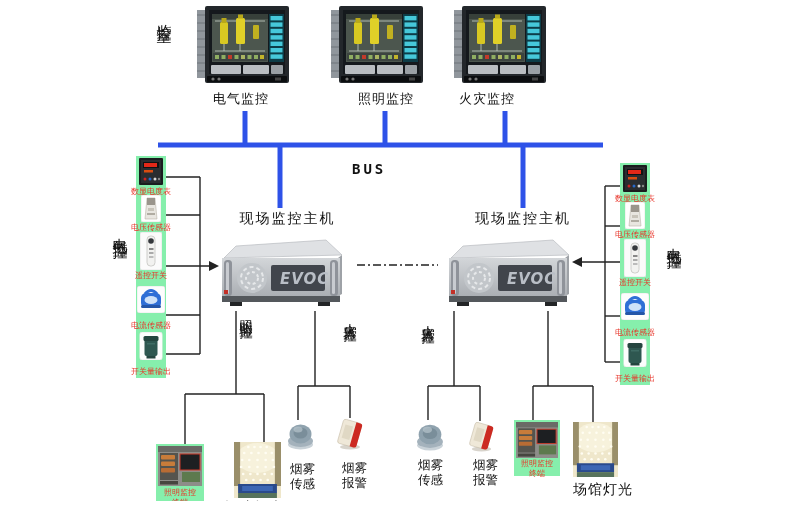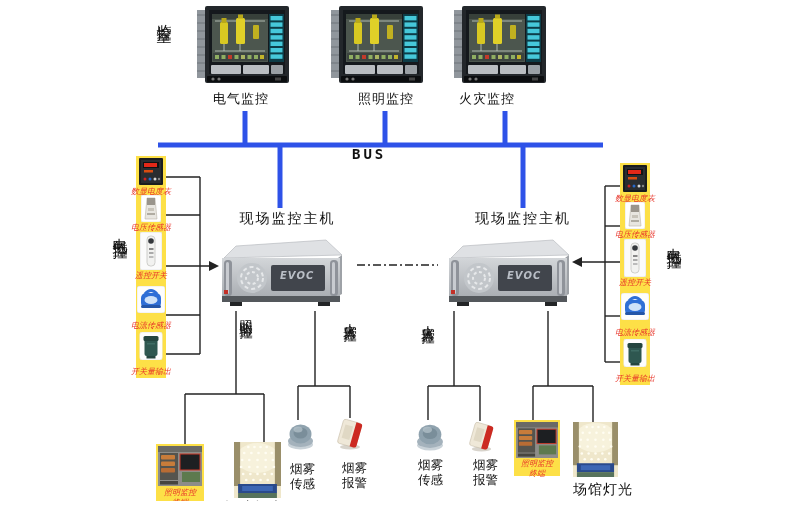--- a/index.html
+++ b/index.html
@@ -3,28 +3,28 @@
 <meta charset="utf-8">
 <style>
   html,body{margin:0;padding:0;background:#fff;}
   #stage{position:relative;width:800px;height:501px;background:#ffffff;overflow:hidden;
          font-family:"DejaVu Sans",sans-serif;color:#111;}
   .abs{position:absolute;}
   .lbl{font-size:13px;text-align:center;letter-spacing:1px;white-space:nowrap;}
   .host-lbl{font-size:14px;text-align:center;letter-spacing:2px;white-space:nowrap;}
   .v-lbl{writing-mode:vertical-rl;text-orientation:upright;letter-spacing:2px;line-height:1;}
   .bus-lbl{font-family:"DejaVu Sans Mono",monospace;font-size:14px;letter-spacing:3px;font-weight:bold;}
-  .panel{background:#fde047;font-style:italic;}
+  .panel{background:#86efac;}
   .dev-ic{position:absolute;left:50%;transform:translateX(-50%);}
   .dev-lb{position:absolute;left:50%;transform:translateX(-50%);width:46px;text-align:center;
           font-size:8px;color:#e8352a;white-space:nowrap;}
   .two-line{font-size:12.5px;line-height:1.18;text-align:right;white-space:pre-line;}
   .photo-cap{font-size:8px;line-height:1.25;color:#e8352a;text-align:center;white-space:pre-line;}
   .venue-cap{font-size:14px;letter-spacing:1px;text-align:left;white-space:nowrap;}
-  .host-logo{font-size:10px;font-style:italic;color:#b9bec6;letter-spacing:1px;font-weight:bold;}
+  .host-logo{font-size:15px;font-style:italic;color:#b9bec6;letter-spacing:1px;font-weight:bold;}
 </style>
 </head>
 <body>
 
 <div id="stage">
 
   <svg width="0" height="0" style="position:absolute" aria-hidden="true">
     <defs>
       <linearGradient id="hostgrad" x1="0" y1="0" x2="0" y2="1">
         <stop offset="0" stop-color="#d3d6d9"></stop>
@@ -257,21 +257,21 @@
       <use href="#sym-monitor"></use>
     </svg>
   <svg class="abs" style="left:454px;top:5px" width="92" height="82">
       <use href="#sym-monitor"></use>
     </svg>
 
   <div class="abs lbl" style="left:195px;top:90px;width:92px">电气监控</div>
   <div class="abs lbl" style="left:340px;top:90px;width:92px">照明监控</div>
   <div class="abs lbl" style="left:441px;top:90px;width:92px">火灾监控</div>
 
-  <div class="abs bus-lbl" style="left:352px;top:146px">BUS</div>
+  <div class="abs bus-lbl" style="left:352px;top:161px">BUS</div>
 
   <div class="abs host-lbl" style="left:235px;top:210px;width:105px">现场监控主机</div>
   <div class="abs host-lbl" style="left:468px;top:210px;width:110px">现场监控主机</div>
 
   <svg class="abs" style="left:214px;top:238px" width="132" height="74">
       <use href="#sym-host"></use>
     </svg>
   <svg class="abs" style="left:441px;top:238px" width="132" height="74">
       <use href="#sym-host"></use>
     </svg>

